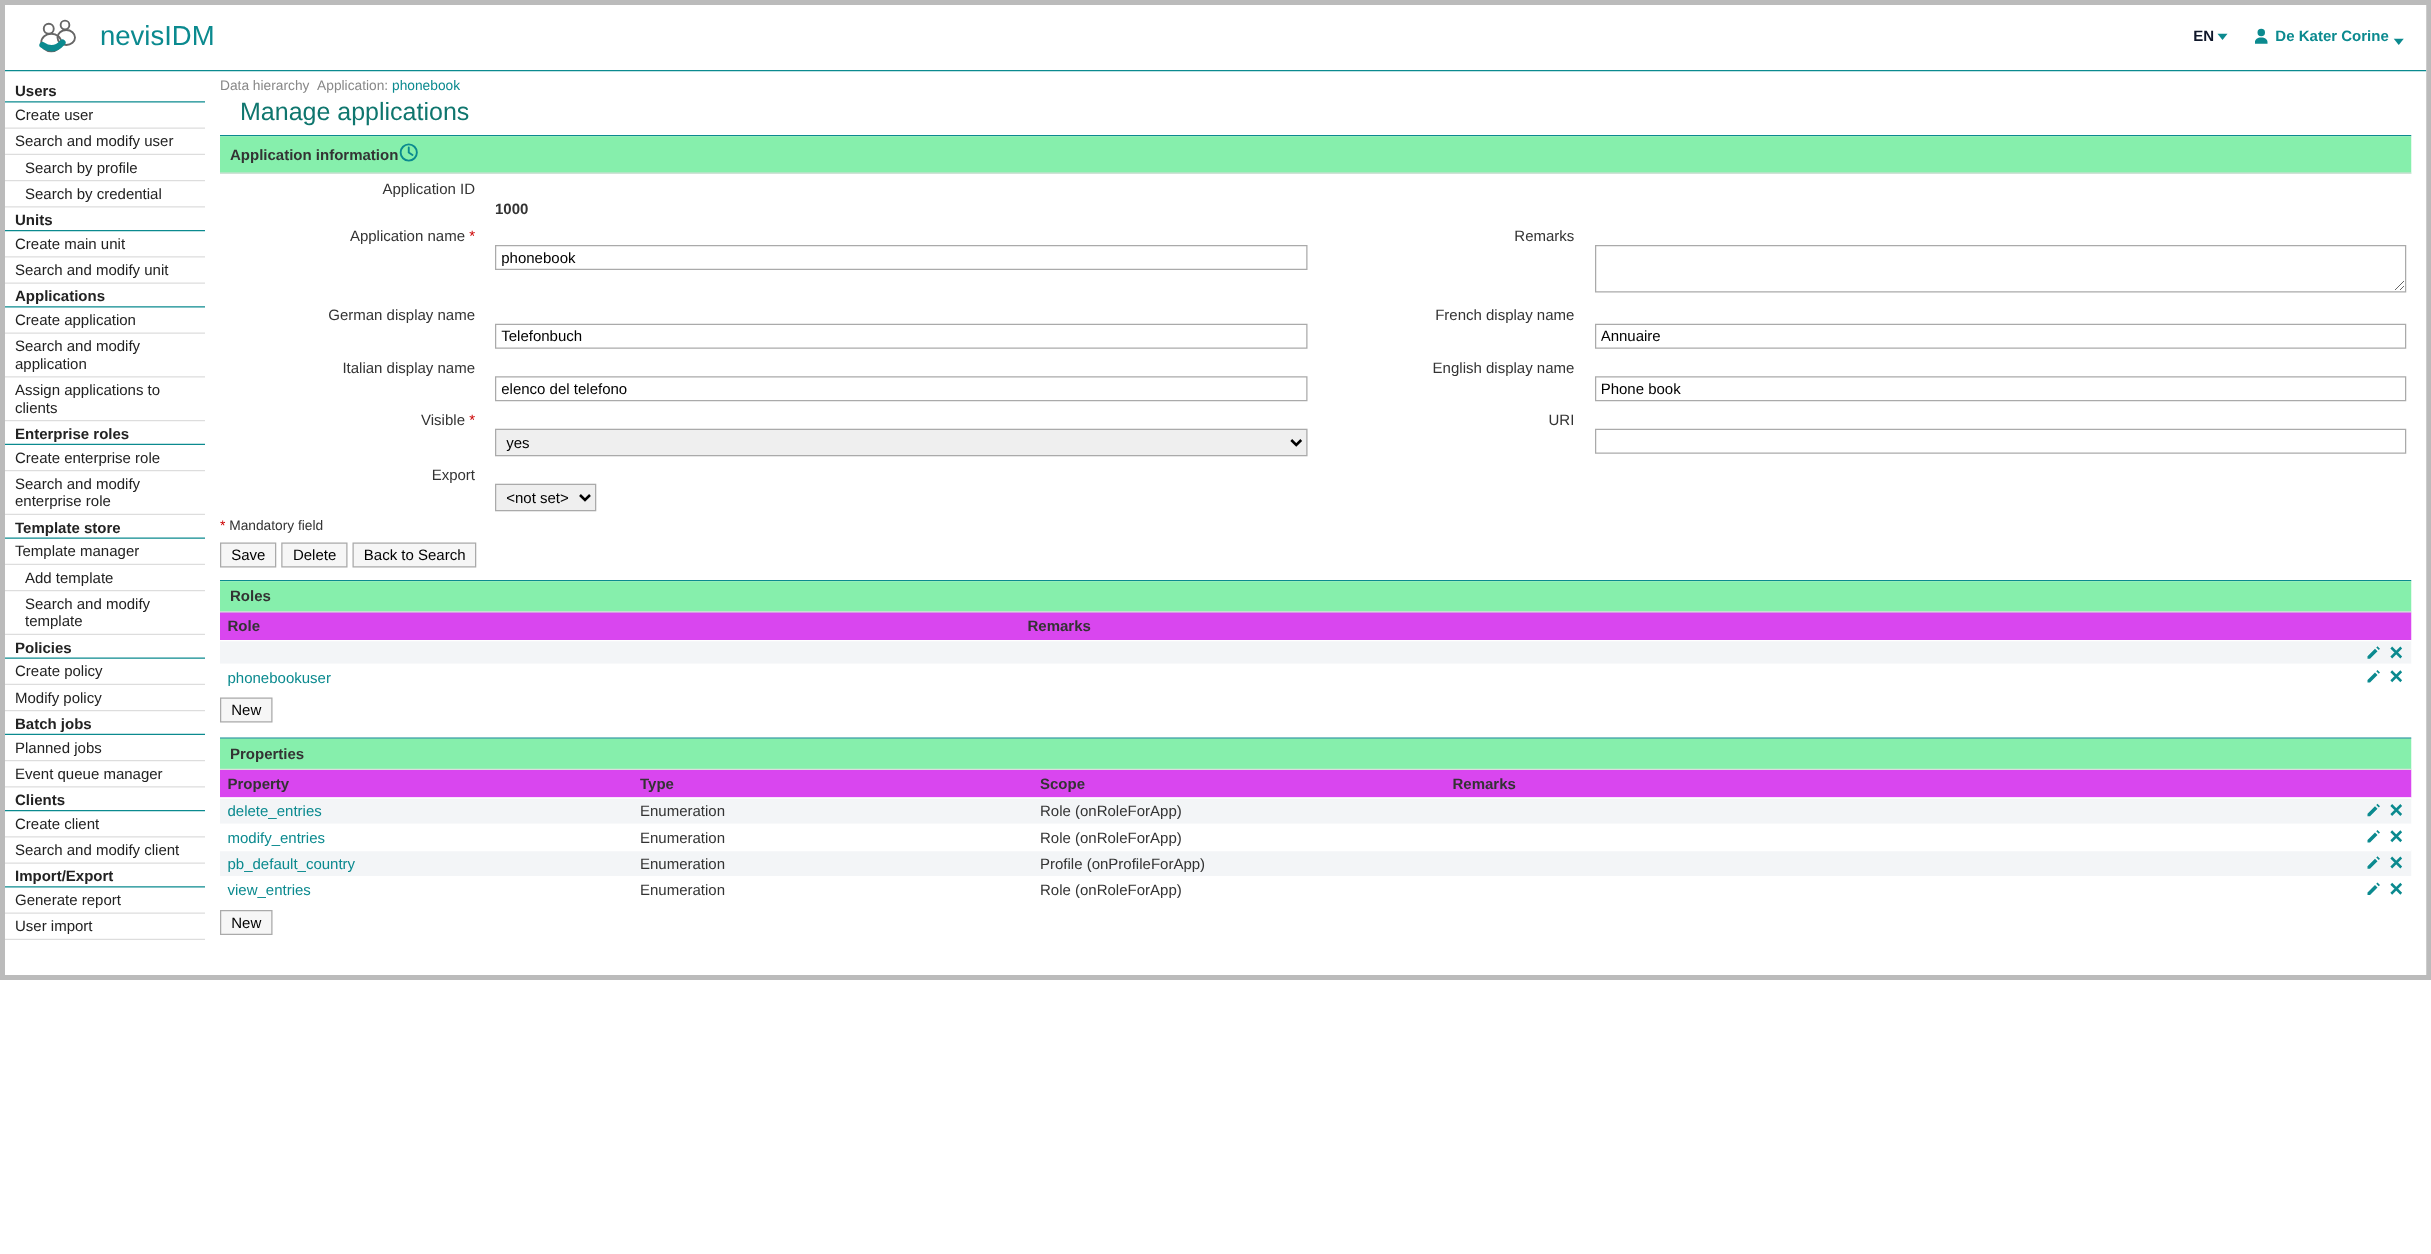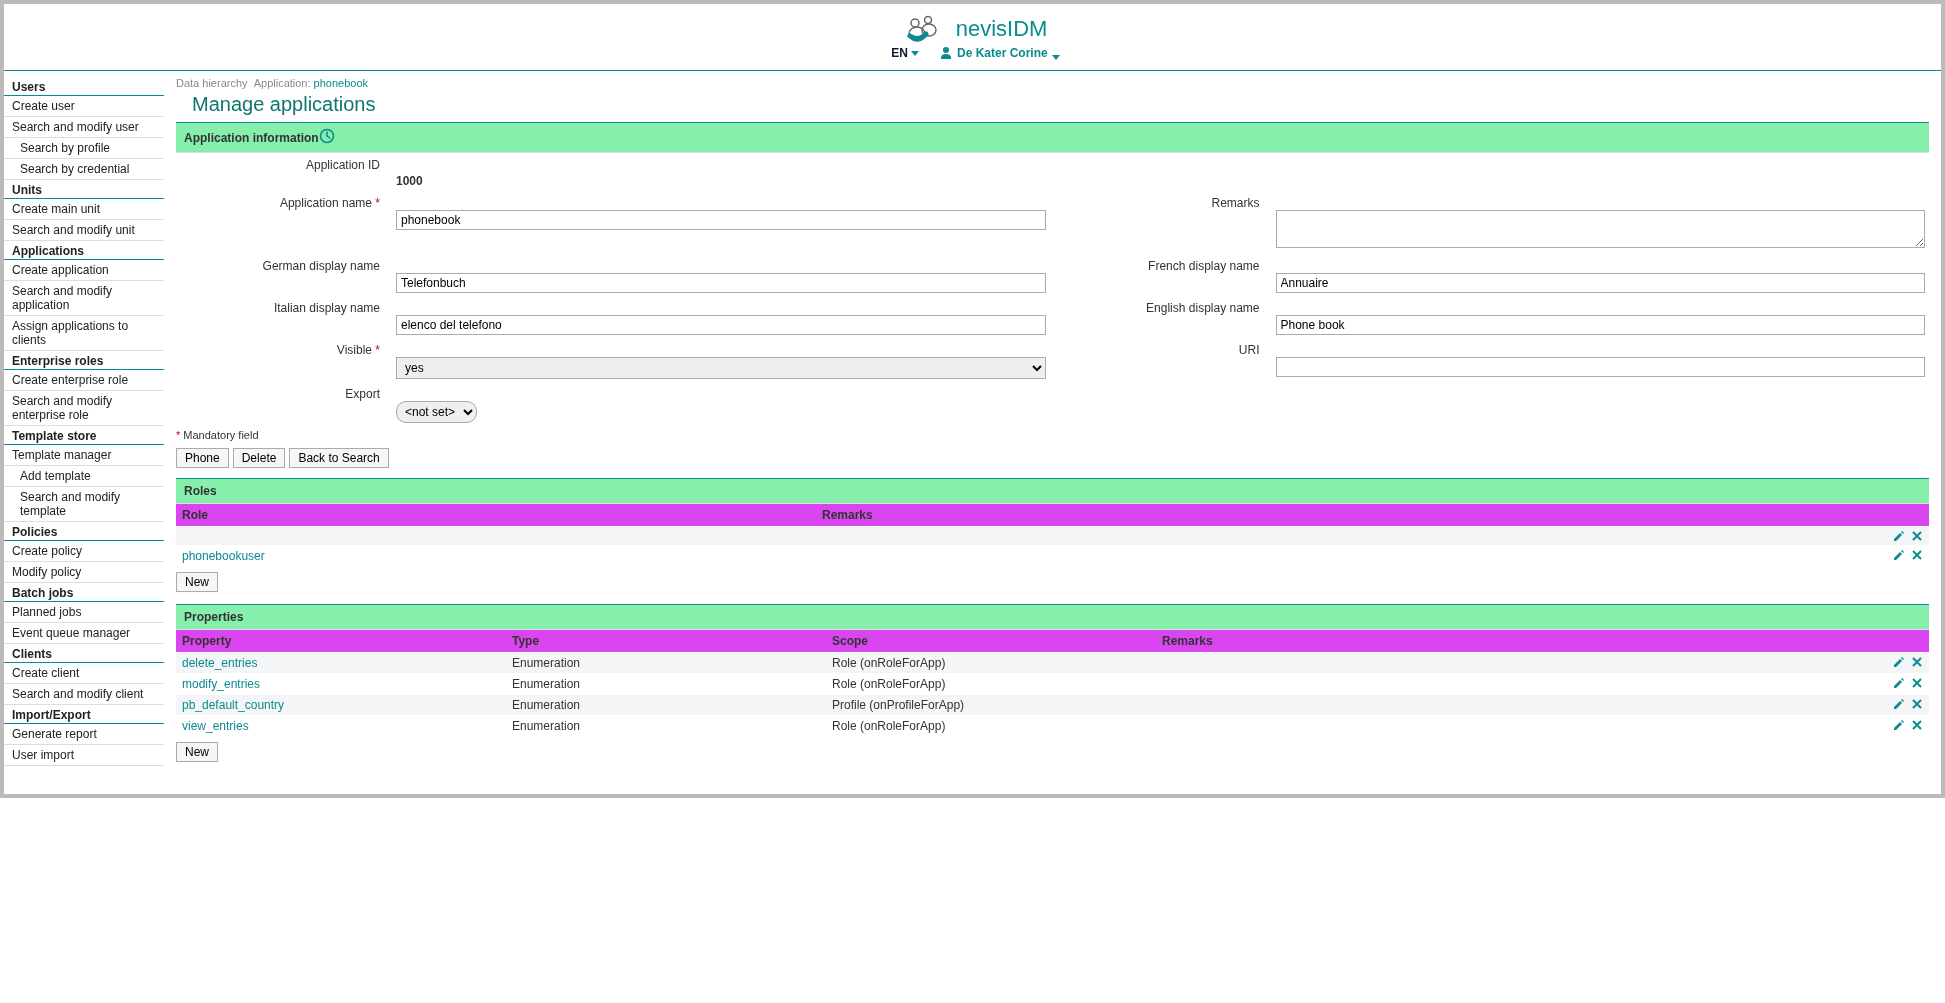--- a/index.html
+++ b/index.html
@@ -1,17 +1,17 @@
 <!DOCTYPE html>
 <html><head>
 <meta charset="utf-8">
 <style>
 * { box-sizing: border-box; margin: 0; padding: 0; }
 body { font-family: "Segoe UI", Arial, sans-serif; font-size: 12px; color: #333; background: #fff; border: 4px solid #bbb; min-height: 780px; }
-.header { display: flex; align-items: center; justify-content: space-between; padding: 8px 18px 10px 24px; border-bottom: 1px solid #0b8a8f; flex-direction: column; }
+.header { display: flex; align-items: center; justify-content: space-between; padding: 8px 18px 10px 24px; border-bottom: 1px solid #0b8a8f; }
 .header-left { display: flex; align-items: center; gap: 10px; }
 .logo-svg { width: 42px; height: 34px; }
 .app-title { font-size: 22px; color: #0b8a8f; font-weight: 400; }
 .header-right { display: flex; align-items: center; gap: 20px; }
 .lang { color: #0f172a; font-weight: 600; display: flex; align-items: center; gap: 3px; }
 .user { color: #0b8a8f; font-weight: 600; display: flex; align-items: flex-end; gap: 4px; }
 .caret-down { display: inline-block; width: 0; height: 0; border-left: 4px solid transparent; border-right: 4px solid transparent; border-top: 5px solid #0b8a8f; }
 .layout { display: flex; }
 .sidebar { width: 160px; padding: 6px 0 20px 0; flex-shrink: 0; }
 .sidebar-section { padding: 3px 8px 1px 8px; font-weight: 700; color: #222; border-bottom: 1px solid #0b8a8f; }
@@ -23,21 +23,21 @@
 .page-title { font-size: 20px; font-weight: 400; color: #0f766e; margin: 2px 0 6px 16px; }
 .panel { border-top: 1px solid #0b8a8f; margin-bottom: 10px; }
 .panel-head { background: #86efac; font-weight: 700; padding: 5px 8px; display:flex; align-items:center; border-bottom:1px solid #ddd; }
 .history-icon { color:#0b8a8f; font-size:14px; cursor:pointer; }
 .form-grid { display:grid; grid-template-columns: 210px 1fr 210px 1fr; column-gap:6px; }
 .form-label { text-align:right; padding:5px 6px 5px 0; color:#333; }
 .form-label .req { color:#c00; }
 .form-val { padding:3px 4px;margin-top:16px; }
 .form-val input[type=text], .form-val select, .form-val textarea { width:100%; border:1px solid #aaa; padding:2px 4px; font-size:12px; font-family:inherit; }
 .form-val textarea { height:38px; resize:both; }
-.form-val.small select, .form-val.small input { width:auto;border-radius:10px; }
+.form-val.small select, .form-val.small input { width:auto; }
 .form-val.static { font-weight:700; padding-top:5px; }
 .mandatory { font-size:11px; color:#333; padding:3px 0; }
 .mandatory .req { color:#c00; }
 .btn-row { display:flex; gap:4px; margin-top:4px; }
 .btn { border:1px solid #aaa; background:#f6f6f6; padding:2px 8px; font-size:12px; cursor:pointer; }
 .table-head { background:#d946ef; font-weight:700; display:flex; padding:4px 6px; }
 .table-row { display:flex; padding:3px 6px; border-top:1px solid #fff; }
 .table-row:nth-child(odd) { background:#f3f5f7; }
 .col-role { flex: 0 0 640px; }
 .col-remarks { flex:1; }
@@ -158,21 +158,21 @@
         <div class="form-label">URI</div>
         <div class="form-val"><input type="text" value="" style=""></div>
 
         <div class="form-label">Export</div>
         <div class="form-val small"><select><option>&lt;not set&gt;</option></select></div>
         <div></div>
           <div></div>
       </div>
       <div class="mandatory"><span class="req">*</span> <span>Mandatory field</span></div>
       <div class="btn-row">
-        <button class="btn">Phone</button>
+        <button class="btn">Save</button>
         <button class="btn">Delete</button>
         <button class="btn">Back to Search</button>
       </div>
     </div>
 
     <div class="panel">
       <div class="panel-head">
           <span>Roles</span>
         </div>
       <div class="table-head">

